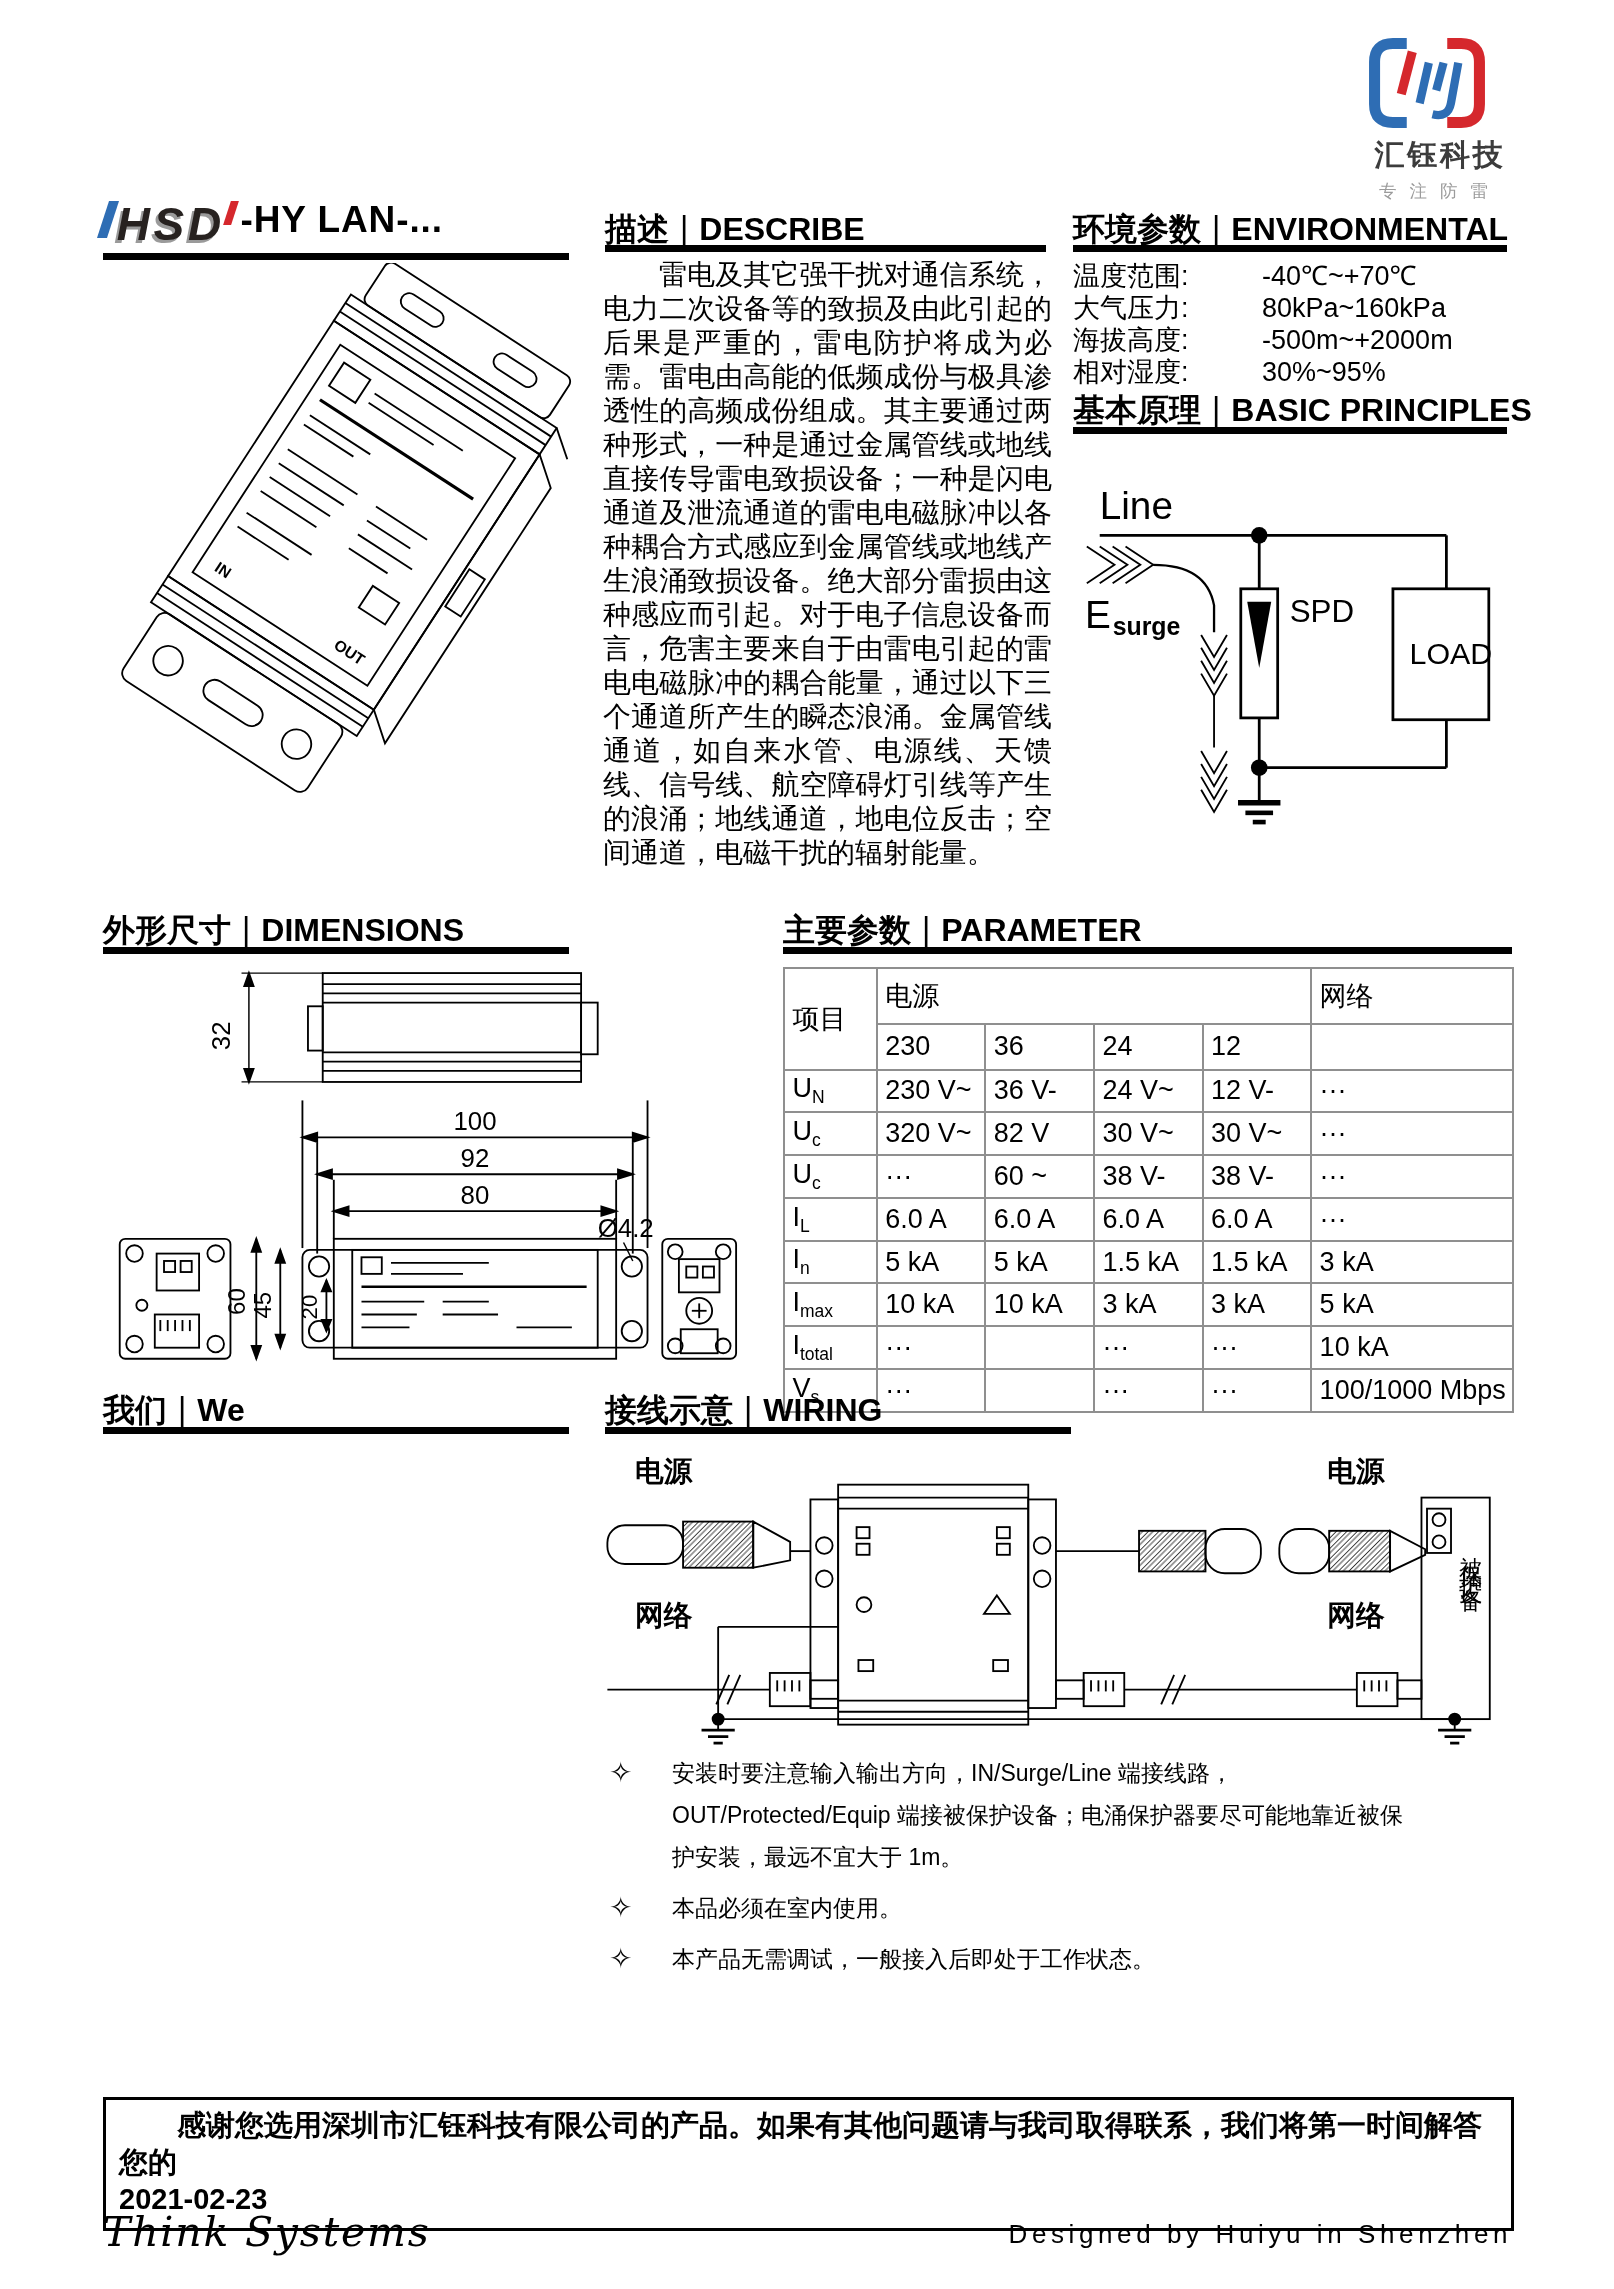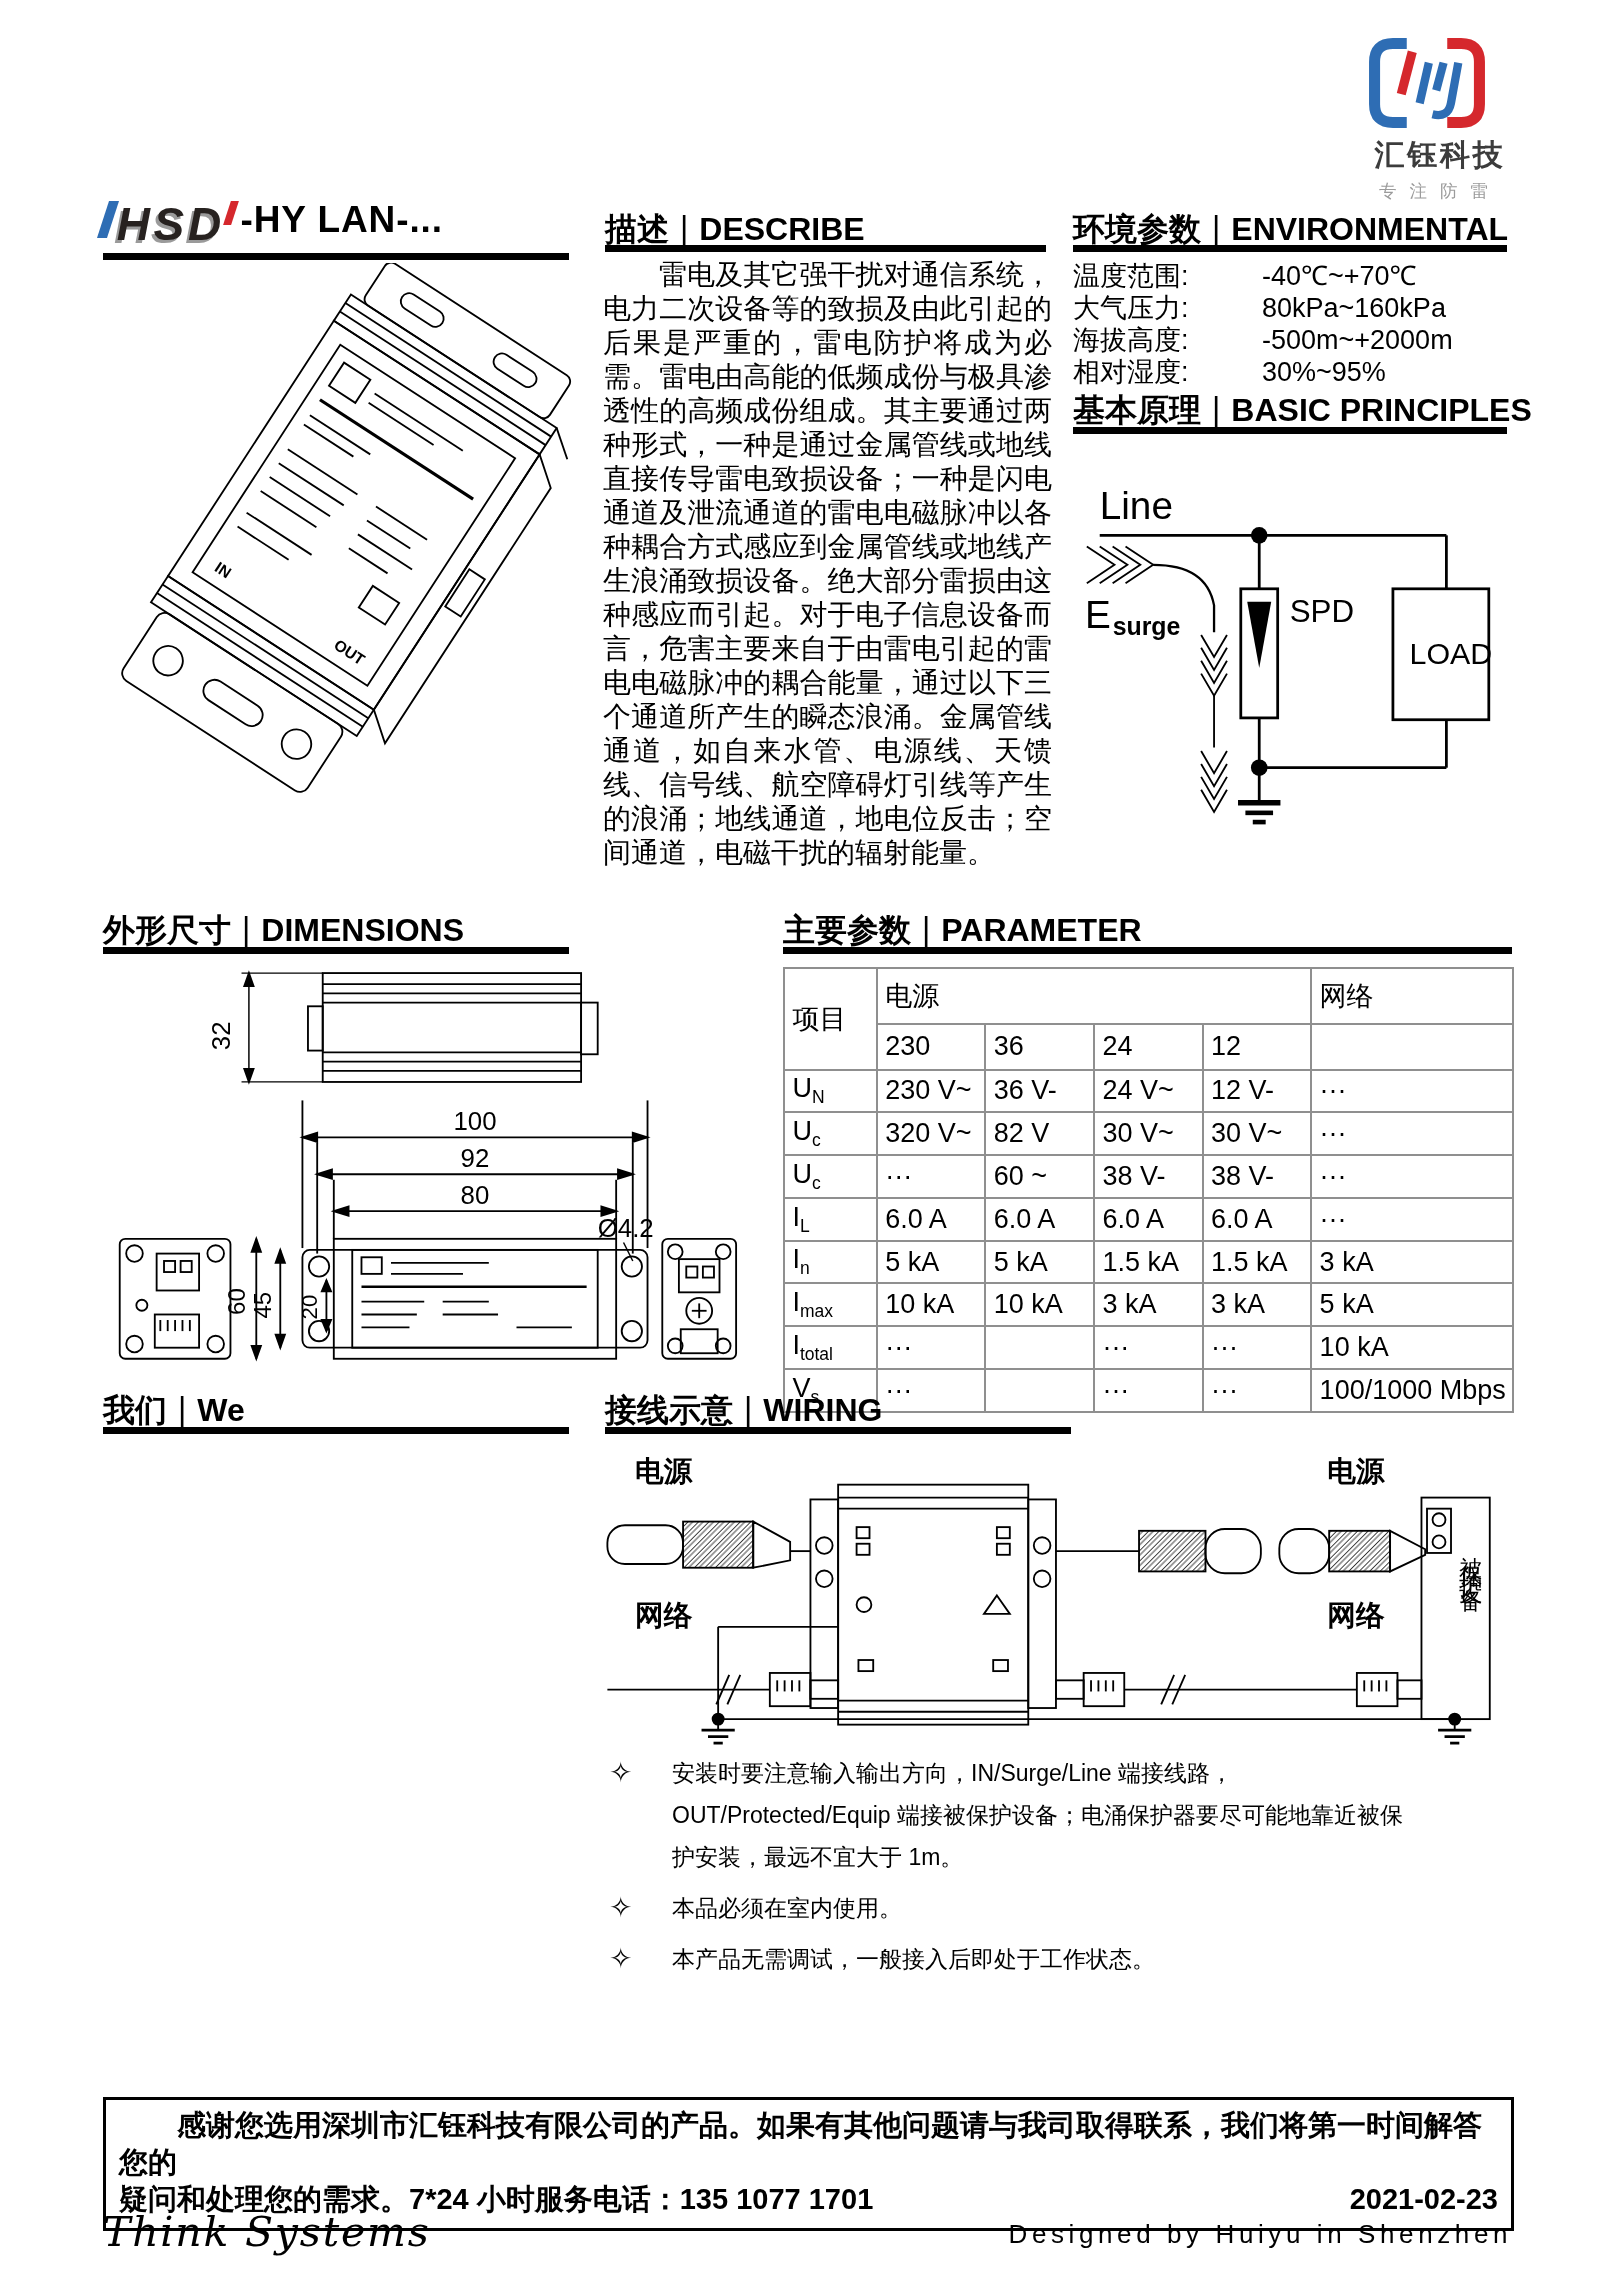--- a/index.html
+++ b/index.html
@@ -558,21 +558,20 @@
       </div>
       <div class="note">
         <span class="note-bullet">✧</span>
         <span class="note-text">本产品无需调试，一般接入后即处于工作状态。</span>
       </div>
     </div>
 
   <div class="abs footer-box">
     <div class="footer-l1">感谢您选用深圳市汇钰科技有限公司的产品。如果有其他问题请与我司取得联系，我们将第一时间解答您的</div>
     <div class="footer-l2">
-      <span>疑问和处理您的需求。7*24 小时服务电话：135 1077 1701</span>
       <span>2021-02-23</span>
     </div>
   </div>
 
   <div class="abs bottom-left">Think Systems</div>
   <div class="abs bottom-right">Designed by Huiyu in Shenzhen</div>
 
 </div>
 
 

